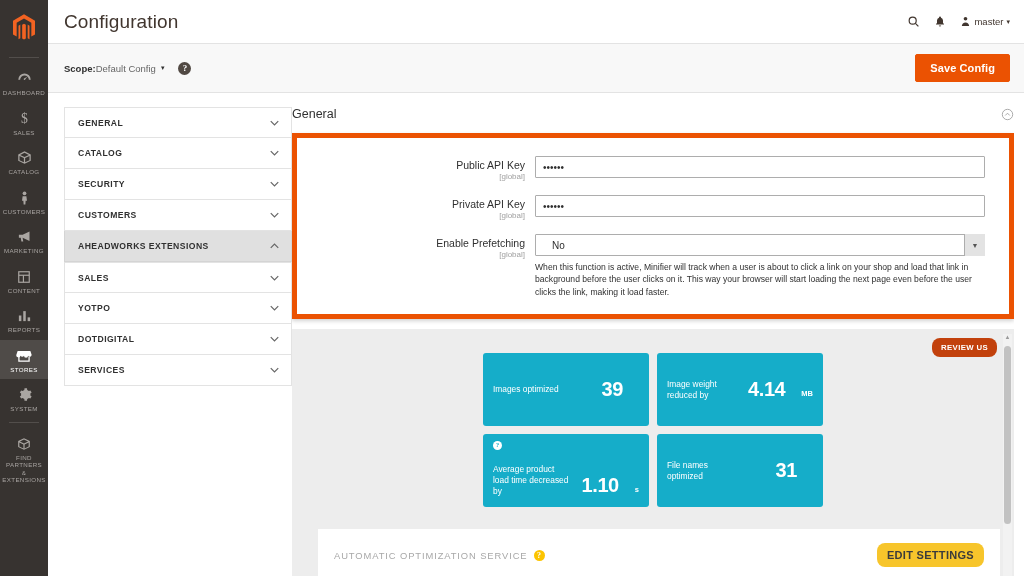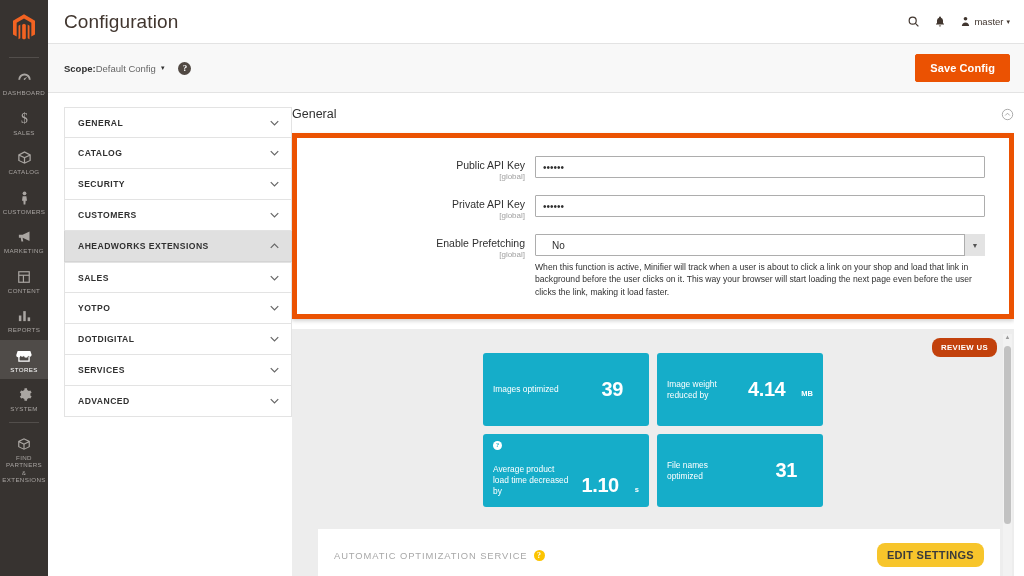--- a/index.html
+++ b/index.html
@@ -424,28 +424,20 @@
           </span>
         </div>
         <div class="cfg-sec">
           <span class="cfg-sec-title">Services</span>
           <span class="cfg-chev">
             <svg width="9" height="6" viewBox="0 0 12 8" fill="none" stroke="currentColor" stroke-width="1.6">
                 <polyline points="1,1.5 6,6.5 11,1.5"></polyline>
               </svg>
           </span>
         </div>
-        <div class="cfg-sec">
-          <span class="cfg-sec-title">Advanced</span>
-          <span class="cfg-chev">
-            <svg width="9" height="6" viewBox="0 0 12 8" fill="none" stroke="currentColor" stroke-width="1.6">
-                <polyline points="1,1.5 6,6.5 11,1.5"></polyline>
-              </svg>
-          </span>
-        </div>
       </div>
 
       <div class="content">
 
         <div class="sec-head">
           <div class="sec-title">General</div>
           <span class="collapse-ico">
             <svg width="13" height="13" viewBox="0 0 20 20" fill="none" stroke="currentColor" stroke-width="1.3">
                 <circle cx="10" cy="10" r="8"></circle>
                 <polyline points="6.5,11.5 10,8 13.5,11.5"></polyline>

